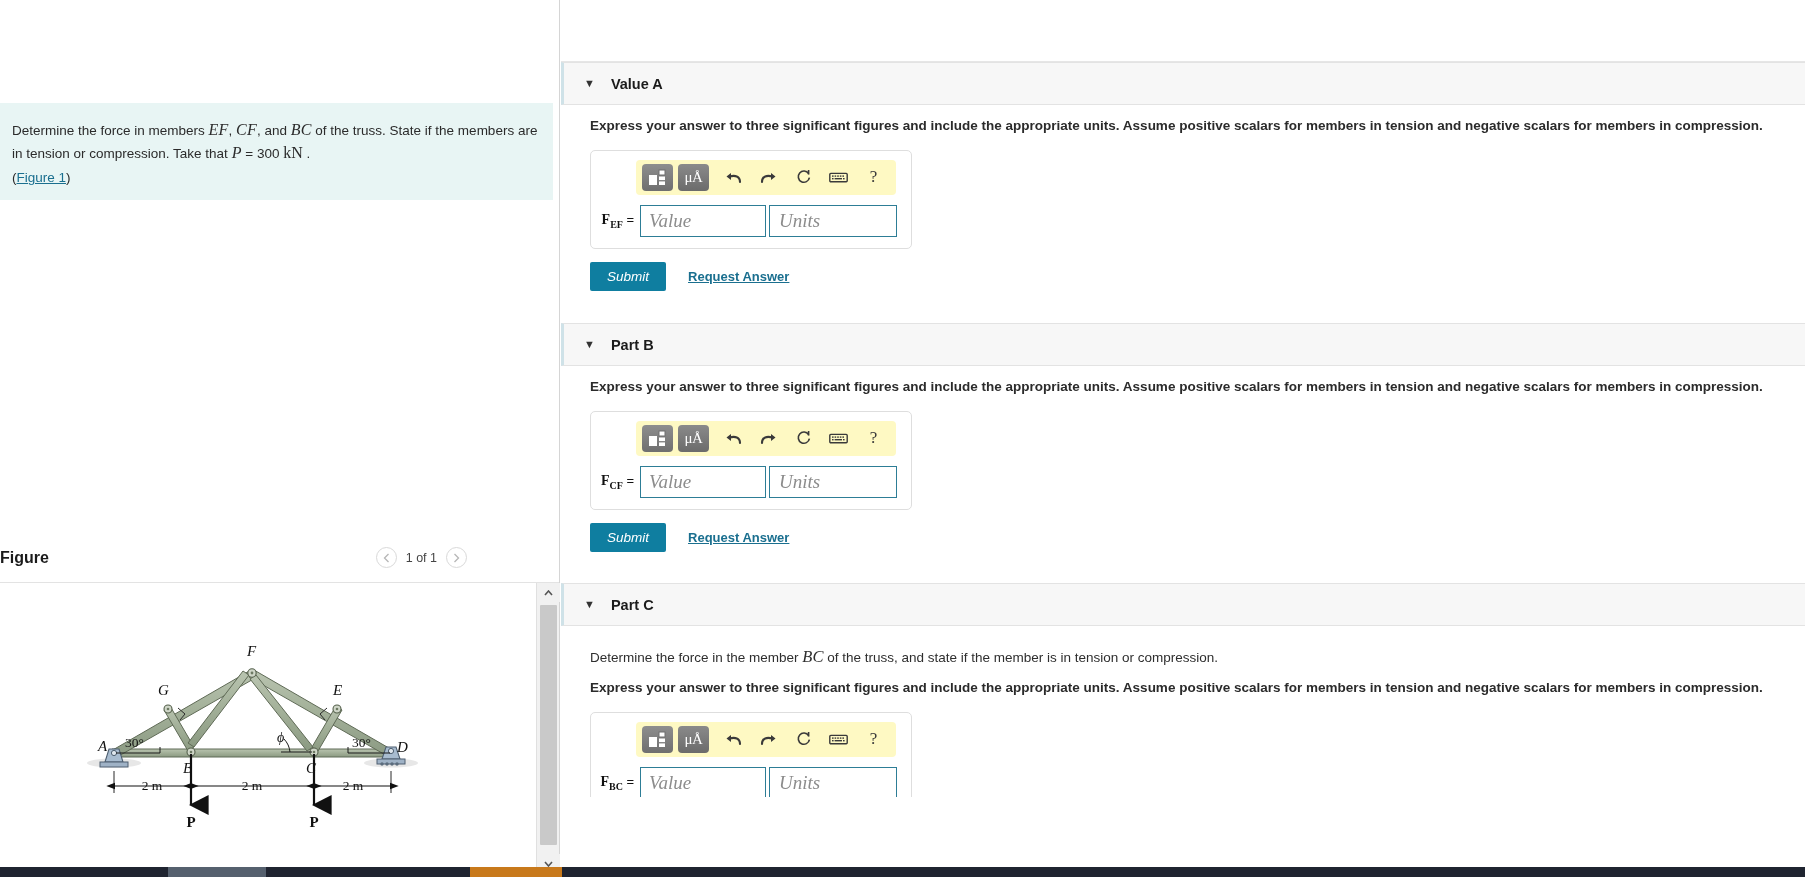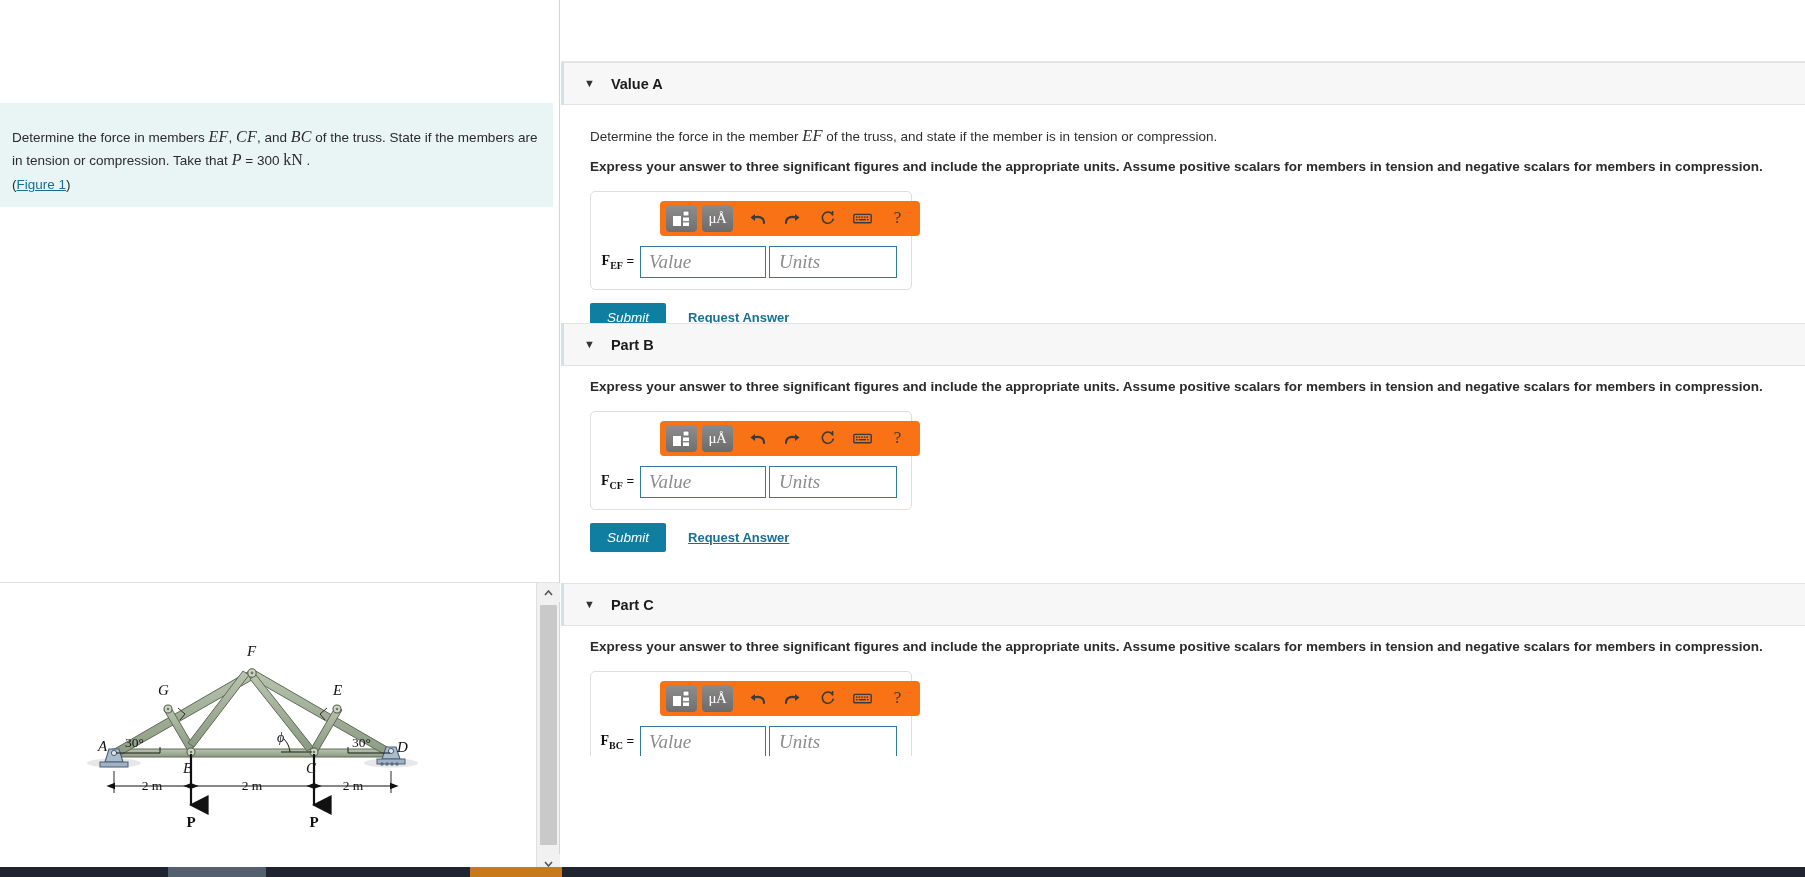--- a/index.html
+++ b/index.html
@@ -31,21 +31,21 @@
     top: 0; left: 0;
     width: 560px; height: 877px;
     background: #ffffff;
     border-right: 1px solid #d5d5d5;
   }
 
   .problem-statement {
     position: absolute;
     top: 103px; left: 0;
     width: 553px;
-    padding: 23px 12px 12px 12px;
+    padding: 16px 12px 12px 12px;
     background: #e8f5f4;
     font-size: 13.5px;
     line-height: 1.42;
     color: #2b2b2b;
   }
   .problem-statement .mathvar {
     font-family: "Liberation Serif", serif;
     font-style: italic;
     font-size: 16px;
     letter-spacing: .2px;
@@ -216,24 +216,24 @@
   
   .answer-card {
     margin: 15px 0 0 23px;
     width: 322px;
     border: 1px solid #dedede;
     border-radius: 5px;
     background: #fff;
     padding: 9px 9px 11px 9px;
   }
   .answer-toolbar {
-    margin-left: 60px;
+    margin-left: 36px;
     width: 260px;
     height: 35px;
-    background: #f97316;
+    background: #fef9c3;
     border-radius: 4px;
     display: flex;
     align-items: center;
     gap: 2px;
     padding: 0 6px;
   }
   .tb-gray {
     width: 31px; height: 27px;
     border-radius: 4px;
     background: linear-gradient(#8e8e8e, #6f6f6f);
@@ -349,20 +349,36 @@
   <div class="top-hairline"></div>
 
   <div id="left-panel">
 
     <div class="problem-statement">
       <span>Determine the force in members </span><span class="mathvar">EF</span><span>, </span><span class="mathvar">CF</span><span>, and </span><span class="mathvar">BC</span><span> of the truss. State if the members are in tension or compression. Take that </span><span class="mathvar">P</span><span> = 300 </span><span class="mathup">kN</span><span> .</span>
       <br>
       <span class="paren">(</span><span class="figure-link">Figure 1</span><span class="paren">)</span>
     </div>
 
+    <div id="figure-header">
+      <div id="figure-title">Figure</div>
+      <div id="figure-pager">
+        <div class="pager-arrow">
+          <svg width="7" height="10" viewBox="0 0 7 10">
+            <polyline points="5.5,1 1.5,5 5.5,9" fill="none" stroke="#b6b6b6" stroke-width="1.3"></polyline>
+          </svg>
+        </div>
+        <div id="pager-label">1 of 1</div>
+        <div class="pager-arrow">
+          <svg width="7" height="10" viewBox="0 0 7 10">
+            <polyline points="1.5,1 5.5,5 1.5,9" fill="none" stroke="#b6b6b6" stroke-width="1.3"></polyline>
+          </svg>
+        </div>
+      </div>
+    </div>
 
     <div id="figure-divider"></div>
 
     <div id="figure-viewport">
       <div id="figure-svg-wrap">
         <svg width="350" height="230" viewBox="0 0 350 230">
           <defs>
             <linearGradient id="memGrad" x1="0" y1="0" x2="0" y2="1">
               <stop offset="0%" stop-color="#b9c4b0"></stop>
               <stop offset="45%" stop-color="#a4b19a"></stop>
@@ -502,23 +518,20 @@
 
   <div id="right-panel">
     <div id="right-top-band"></div>
 
     <div class="part-block" id="part-a" style="top:62px;">
       <div class="part-header">
         <span class="part-caret">▼</span>
         <span class="part-label">Value A</span>
       </div>
       <div class="part-body">
-        <div class="q-line">
-          <span>Determine the force in the member </span><span class="mathvar">EF</span><span> of the truss, and state if the member is in tension or compression.</span>
-        </div>
         <div class="q-bold">Express your answer to three significant figures and include the appropriate units. Assume positive scalars for members in tension and negative scalars for members in compression.</div>
 
         <div class="answer-card">
           <div class="answer-toolbar">
             <div class="tb-gray">
               <svg width="19" height="17" viewBox="0 0 19 17">
                 <rect x="1" y="6" width="8" height="10" fill="#ffffff"></rect>
                 <rect x="11" y="1" width="6" height="5" fill="#ffffff" stroke="#6f6f6f" stroke-width="1"></rect>
                 <rect x="11" y="7.5" width="6" height="3.6" fill="#ffffff"></rect>
                 <rect x="11" y="12.4" width="6" height="3.6" fill="#ffffff"></rect>
@@ -649,20 +662,23 @@
         </div>
       </div>
     </div>
 
     <div class="part-block" id="part-c" style="top:583px;">
       <div class="part-header">
         <span class="part-caret">▼</span>
         <span class="part-label">Part C</span>
       </div>
       <div class="part-body">
+        <div class="q-line">
+          <span>Determine the force in the member </span><span class="mathvar">BC</span><span> of the truss, and state if the member is in tension or compression.</span>
+        </div>
         <div class="q-bold">Express your answer to three significant figures and include the appropriate units. Assume positive scalars for members in tension and negative scalars for members in compression.</div>
 
         <div id="part-c-card-clip">
           <div class="answer-card">
             <div class="answer-toolbar">
               <div class="tb-gray">
                 <svg width="19" height="17" viewBox="0 0 19 17">
                   <rect x="1" y="6" width="8" height="10" fill="#ffffff"></rect>
                   <rect x="11" y="1" width="6" height="5" fill="#ffffff" stroke="#6f6f6f" stroke-width="1"></rect>
                   <rect x="11" y="7.5" width="6" height="3.6" fill="#ffffff"></rect>

